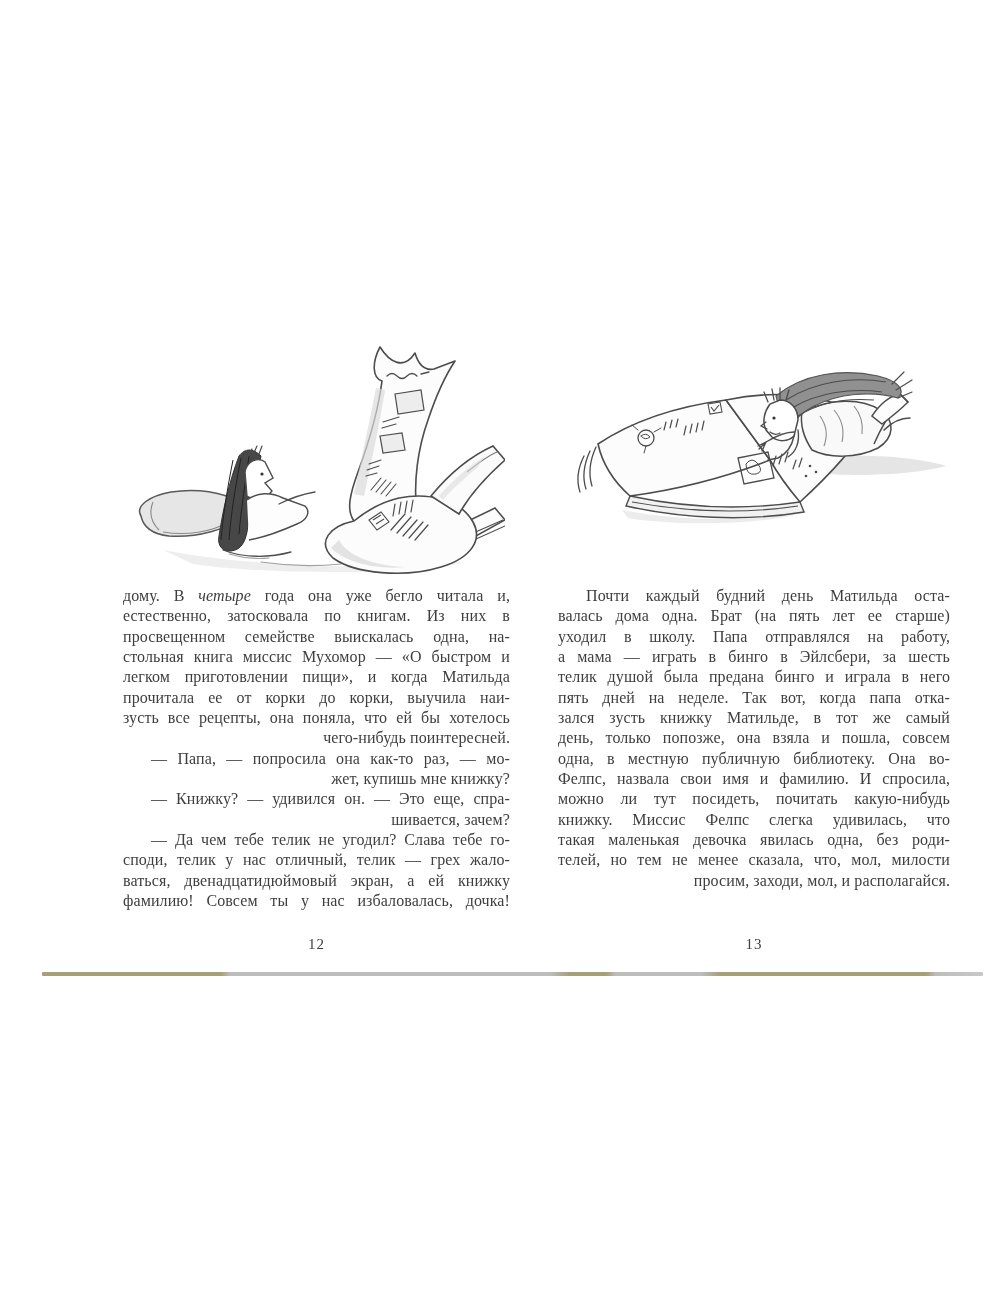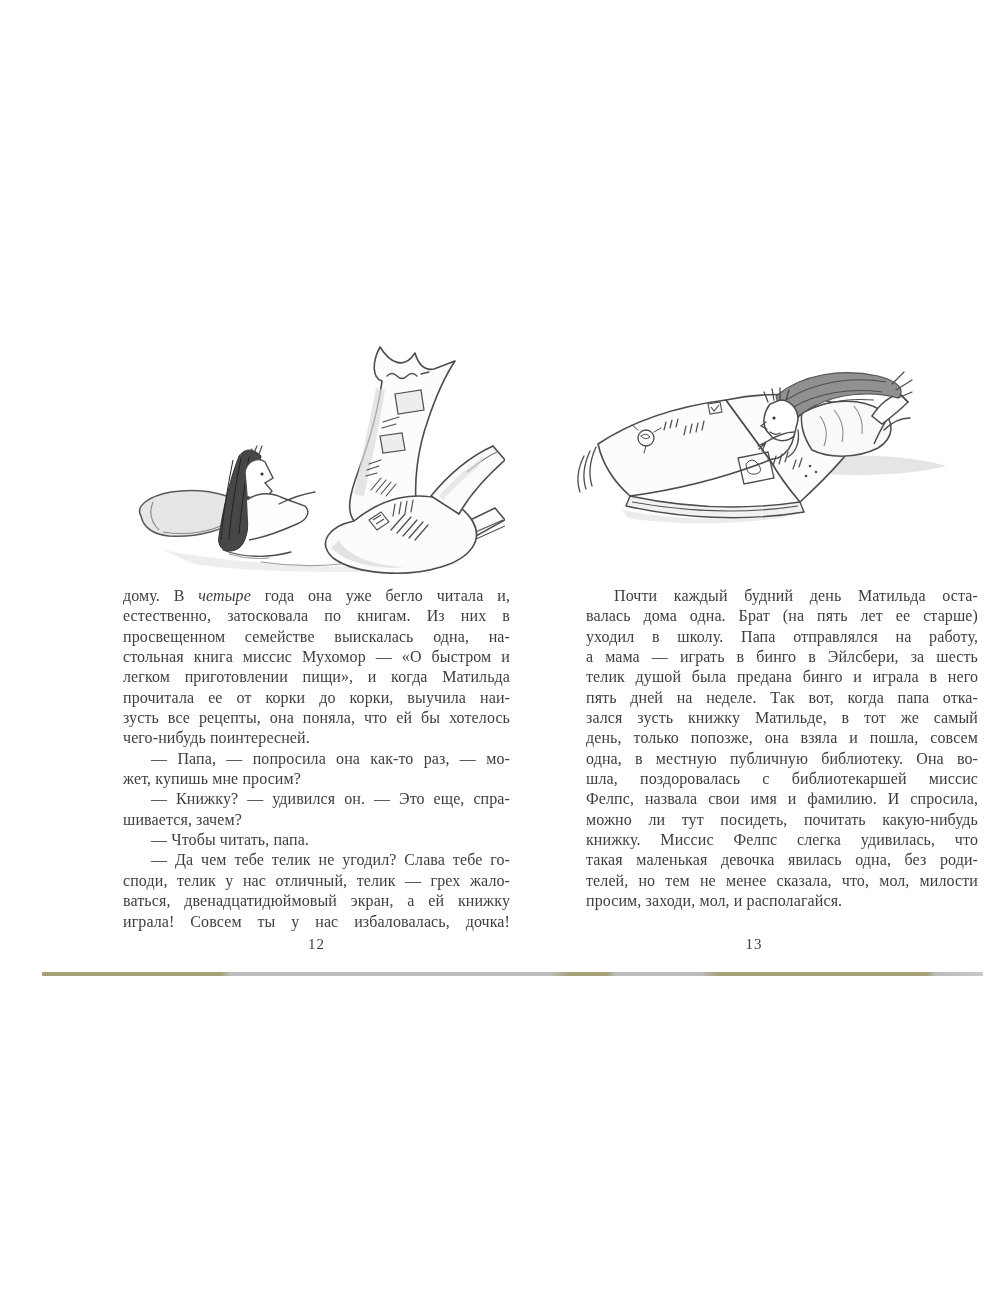--- a/index.html
+++ b/index.html
@@ -6,22 +6,22 @@
   .canvas{
     position:relative;width:1000px;height:1300px;background:#ffffff;overflow:hidden;
     font-family:"Liberation Serif","DejaVu Serif",serif;
   }
   .illus{position:absolute;}
   .illus svg{width:100%;height:100%;display:block;}
   .illus-left{left:133px;top:344px;width:372px;height:234px;}
   .illus-right{left:562px;top:360px;width:388px;height:210px;}
   .col{position:absolute;top:586px;color:var(--ink,#3e3e3e);font-size:16px;line-height:20.35px;letter-spacing:0.1px;}
   .col-left{left:123px;width:387px;}
-  .col-right{left:586px;width:392px;}
-  .tl{height:20.35px;overflow:hidden;white-space:nowrap;text-align:left;}
+  .col-right{left:558px;width:392px;}
+  .tl{height:20.35px;overflow:hidden;white-space:nowrap;text-align:right;}
   .tl.just{white-space:normal;text-align:justify;text-align-last:justify;text-justify:inter-word;}
   .tl.ind{padding-left:28px;}
   .pagenum{position:absolute;top:936px;font-size:15px;color:var(--ink,#3e3e3e);text-align:center;letter-spacing:1px;}
   .pn-left{left:123px;width:387px;}
   .pn-right{left:558px;width:392px;}
   .divider{
     position:absolute;left:42px;top:972px;width:941px;height:4px;
     background:linear-gradient(90deg,
       var(--gold,#a6a077) 0%,  var(--gold,#a6a077) 19%,
       var(--egray,#bdbdbd) 20%, var(--egray,#bdbdbd) 54%,
@@ -130,40 +130,38 @@
   <div class="col col-left">
       <div class="tl just"><span>дому. В </span><i>четыре</i><span> года она уже бегло читала и,</span></div>
       <div class="tl just"><span>естественно, затосковала по книгам. Из них в</span></div>
       <div class="tl just"><span>просвещенном семействе выискалась одна, на-</span></div>
       <div class="tl just"><span>стольная книга миссис Мухомор — «О быстром и</span></div>
       <div class="tl just"><span>легком приготовлении пищи», и когда Матильда</span></div>
       <div class="tl just"><span>прочитала ее от корки до корки, выучила наи-</span></div>
       <div class="tl just"><span>зусть все рецепты, она поняла, что ей бы хотелось</span></div>
       <div class="tl"><span>чего-нибудь поинтересней.</span></div>
       <div class="tl just ind"><span>— Папа, — попросила она как-то раз, — мо-</span></div>
-      <div class="tl"><span>жет, купишь мне просим?</span></div>
+      <div class="tl"><span>жет, купишь мне книжку?</span></div>
       <div class="tl just ind"><span>— Книжку? — удивился он. — Это еще, спра-</span></div>
       <div class="tl"><span>шивается, зачем?</span></div>
-      <div class="tl ind"><span>— Чтобы читать, папа.</span></div>
       <div class="tl just ind"><span>— Да чем тебе телик не угодил? Слава тебе го-</span></div>
       <div class="tl just"><span>споди, телик у нас отличный, телик — грех жало-</span></div>
       <div class="tl just"><span>ваться, двенадцатидюймовый экран, а ей книжку</span></div>
-      <div class="tl just"><span>играла! Совсем ты у нас избаловалась, дочка!</span></div>
+      <div class="tl just"><span>фамилию! Совсем ты у нас избаловалась, дочка!</span></div>
     </div>
   <div class="col col-right">
       <div class="tl just ind"><span>Почти каждый будний день Матильда оста-</span></div>
       <div class="tl just"><span>валась дома одна. Брат (на пять лет ее старше)</span></div>
       <div class="tl just"><span>уходил в школу. Папа отправлялся на работу,</span></div>
       <div class="tl just"><span>а мама — играть в бинго в Эйлсбери, за шесть</span></div>
       <div class="tl just"><span>телик душой была предана бинго и играла в него</span></div>
       <div class="tl just"><span>пять дней на неделе. Так вот, когда папа отка-</span></div>
       <div class="tl just"><span>зался зусть книжку Матильде, в тот же самый</span></div>
       <div class="tl just"><span>день, только попозже, она взяла и пошла, совсем</span></div>
       <div class="tl just"><span>одна, в местную публичную библиотеку. Она во-</span></div>
-      <div class="tl just"><span>шла, поздоровалась с библиотекаршей миссис</span></div>
       <div class="tl just"><span>Фелпс, назвала свои имя и фамилию. И спросила,</span></div>
       <div class="tl just"><span>можно ли тут посидеть, почитать какую-нибудь</span></div>
       <div class="tl just"><span>книжку. Миссис Фелпс слегка удивилась, что</span></div>
       <div class="tl just"><span>такая маленькая девочка явилась одна, без роди-</span></div>
       <div class="tl just"><span>телей, но тем не менее сказала, что, мол, милости</span></div>
       <div class="tl"><span>просим, заходи, мол, и располагайся.</span></div>
     </div>
 
   <div class="pagenum pn-left">12</div>
   <div class="pagenum pn-right">13</div>

